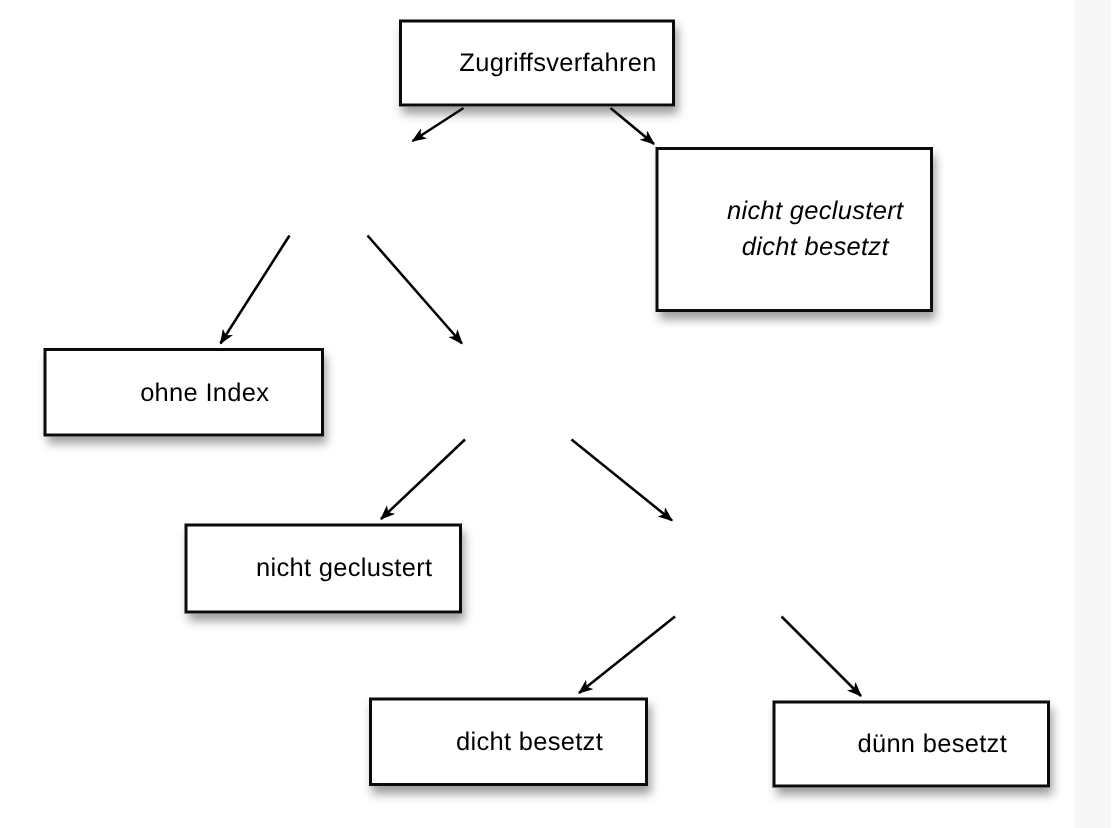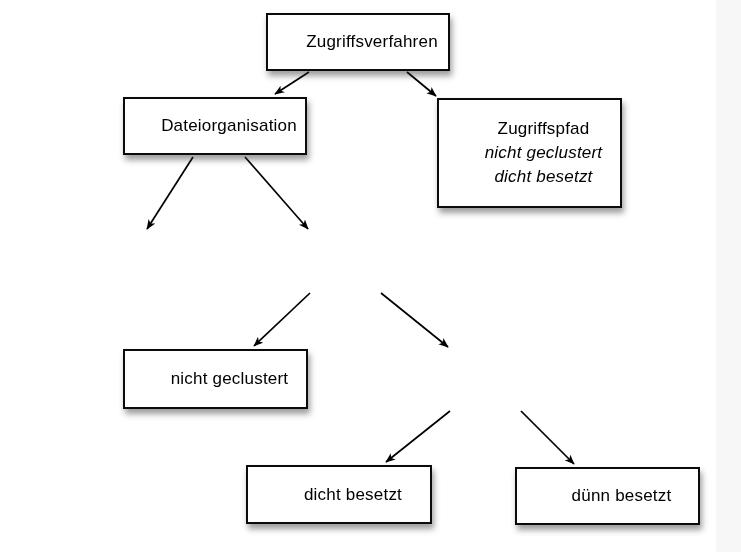--- a/index.html
+++ b/index.html
@@ -84,30 +84,29 @@
     <line x1="310" y1="293" x2="254" y2="346" stroke="#000" stroke-width="1.7" marker-end="url(#arrowhead)"></line>
     <line x1="381" y1="293" x2="448" y2="347" stroke="#000" stroke-width="1.7" marker-end="url(#arrowhead)"></line>
     <line x1="450" y1="411" x2="386" y2="462" stroke="#000" stroke-width="1.7" marker-end="url(#arrowhead)"></line>
     <line x1="521" y1="411" x2="574" y2="464" stroke="#000" stroke-width="1.7" marker-end="url(#arrowhead)"></line>
   </svg>
 
   <div class="node" id="n-zugriffsverfahren">
     <span class="line">Zugriffsverfahren</span>
   </div>
 
-  <div class="node" id="n-dateiorganisation">
-    <span class="line">Dateiorganisation</span>
-  </div>
 
   <div class="node" id="n-zugriffspfad">
-    <span class="line">Zugriffspfad</span>
     <span class="line italic">nicht geclustert</span>
     <span class="line italic">dicht besetzt</span>
   </div>
 
+  <div class="node" id="n-ohne-index">
+    <span class="line">ohne Index</span>
+  </div>
 
 
   <div class="node" id="n-nicht-geclustert">
     <span class="line">nicht geclustert</span>
   </div>
 
 
   <div class="node" id="n-dicht-besetzt">
     <span class="line">dicht besetzt</span>
   </div>

